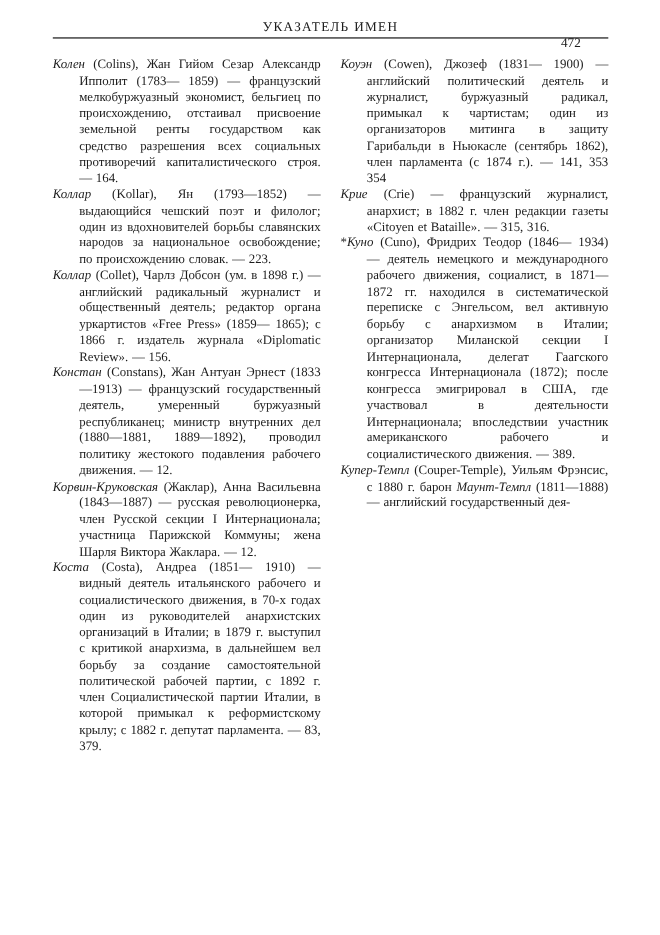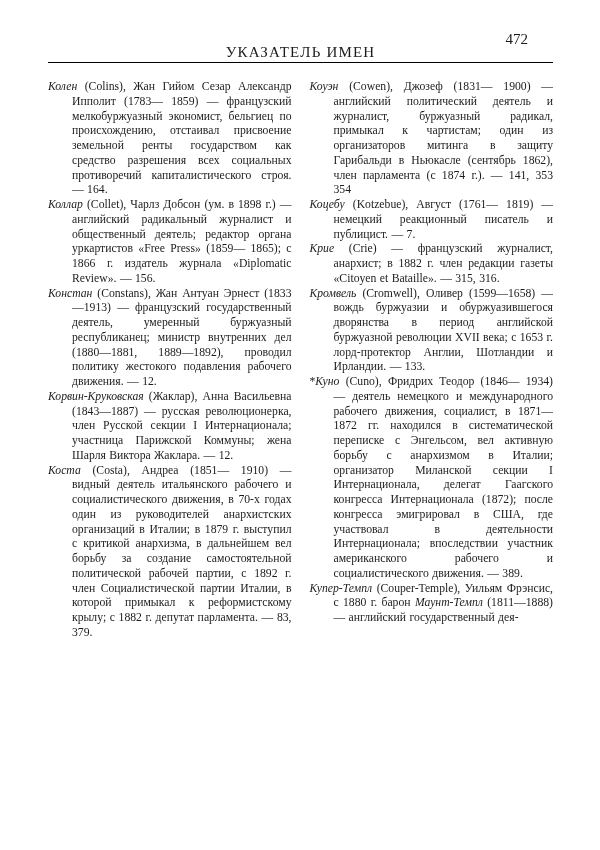--- a/index.html
+++ b/index.html
@@ -16,23 +16,23 @@
     font-family: "Liberation Serif", "DejaVu Serif", serif;
     overflow: hidden;
     box-sizing: border-box;
   }
   .content {
     margin-left: 48px;
     width: 505px;
   }
   .header {
     position: relative;
-    padding-top: 45px;
+    padding-top: 17px;
     height: 14px;
-    font-size: 15px;
+    font-size: 12px;
     line-height: 14px;
   }
   .header-title {
     display: block;
     text-align: center;
     letter-spacing: 1.2px;
   }
   .header-page-number {
     position: absolute;
     right: 25px;
@@ -70,28 +70,27 @@
 <div class="page" style="--bg: #ffffff; --fg: #1c1c1c; --rule: #000000;">
   <div class="content">
     <div class="header">
       <span class="header-title">УКАЗАТЕЛЬ ИМЕН</span>
       <span class="header-page-number">472</span>
     </div>
     <div class="rule"></div>
     <div class="columns">
       <div class="column" id="col-left">
           <p class="entry"><span class="hw">Колен</span><span class="tx"> (Colins), Жан Гийом Сезар Александр Ипполит (1783— 1859) — французский мелкобуржуазный экономист, бельгиец по происхождению, отстаивал присвоение земельной ренты государством как средство разрешения всех социальных противоречий капиталистического строя. — 164.</span></p>
+          <p class="entry"><span class="hw">Коллар</span><span class="tx"> (Kollar), Ян (1793—1852) — выдающийся чешский поэт и филолог; один из вдохновителей борьбы славянских народов за национальное освобождение; по происхождению словак. — 223.</span></p>
           <p class="entry"><span class="hw">Коллар</span><span class="tx"> (Collet), Чарлз Добсон (ум. в 1898 г.) — английский радикальный журналист и общественный деятель; редактор органа уркартистов «Free Press» (1859— 1865); с 1866 г. издатель журнала «Diplomatic Review». — 156.</span></p>
           <p class="entry"><span class="hw">Констан</span><span class="tx"> (Constans), Жан Антуан Эрнест (1833—1913) — французский государственный деятель, умеренный буржуазный республиканец; министр внутренних дел (1880—1881, 1889—1892), проводил политику жестокого подавления рабочего движения. — 12.</span></p>
           <p class="entry"><span class="hw">Корвин-Круковская</span><span class="tx"> (Жаклар), Анна Васильевна (1843—1887) — русская революционерка, член Русской секции I Интернационала; участница Парижской Коммуны; жена Шарля Виктора Жаклара. — 12.</span></p>
           <p class="entry"><span class="hw">Коста</span><span class="tx"> (Costa), Андреа (1851— 1910) — видный деятель итальянского рабочего и социалистического движения, в 70-х годах один из руководителей анархистских организаций в Италии; в 1879 г. выступил с критикой анархизма, в дальнейшем вел борьбу за создание самостоятельной политической рабочей партии, с 1892 г. член Социалистической партии Италии, в которой примыкал к реформистскому крылу; с 1882 г. депутат парламента. — 83, 379.</span></p>
         </div>
       <div class="column" id="col-right">
           <p class="entry"><span class="hw">Коуэн</span><span class="tx"> (Cowen), Джозеф (1831— 1900) — английский политический деятель и журналист, буржуазный радикал, примыкал к чартистам; один из организаторов митинга в защиту Гарибальди в Ньюкасле (сентябрь 1862), член парламента (с 1874 г.). — 141, 353 354</span></p>
-          <p class="entry"><span class="hw">Коцебу</span><span class="tx"> (Kotzebue), Август (1761— 1819) — немецкий реакционный писатель и публицист. — 7.</span></p>
           <p class="entry"><span class="hw">Крие</span><span class="tx"> (Crie) — французский журналист, анархист; в 1882 г. член редакции газеты «Citoyen et Bataille». — 315, 316.</span></p>
-          <p class="entry"><span class="hw">Кромвель</span><span class="tx"> (Cromwell), Оливер (1599—1658) — вождь буржуазии и обуржуазившегося дворянства в период английской буржуазной революции XVII века; с 1653 г. лорд-протектор Англии, Шотландии и Ирландии. — 133.</span></p>
           <p class="entry"><span class="tx">*</span><span class="hw">Куно</span><span class="tx"> (Cuno), Фридрих Теодор (1846— 1934) — деятель немецкого и международного рабочего движения, социалист, в 1871— 1872 гг. находился в систематической переписке с Энгельсом, вел активную борьбу с анархизмом в Италии; организатор Миланской секции I Интернационала, делегат Гаагского конгресса Интернационала (1872); после конгресса эмигрировал в США, где участвовал в деятельности Интернационала; впоследствии участник американского рабочего и социалистического движения. — 389.</span></p>
           <p class="entry"><span class="hw">Купер-Темпл</span><span class="tx"> (Couper-Temple), Уильям Фрэнсис, с 1880 г. барон </span><span class="hw">Маунт-Темпл</span><span class="tx"> (1811—1888) — английский государственный дея-</span></p>
         </div>
     </div>
   </div>
 </div>
 
 </body></html>

